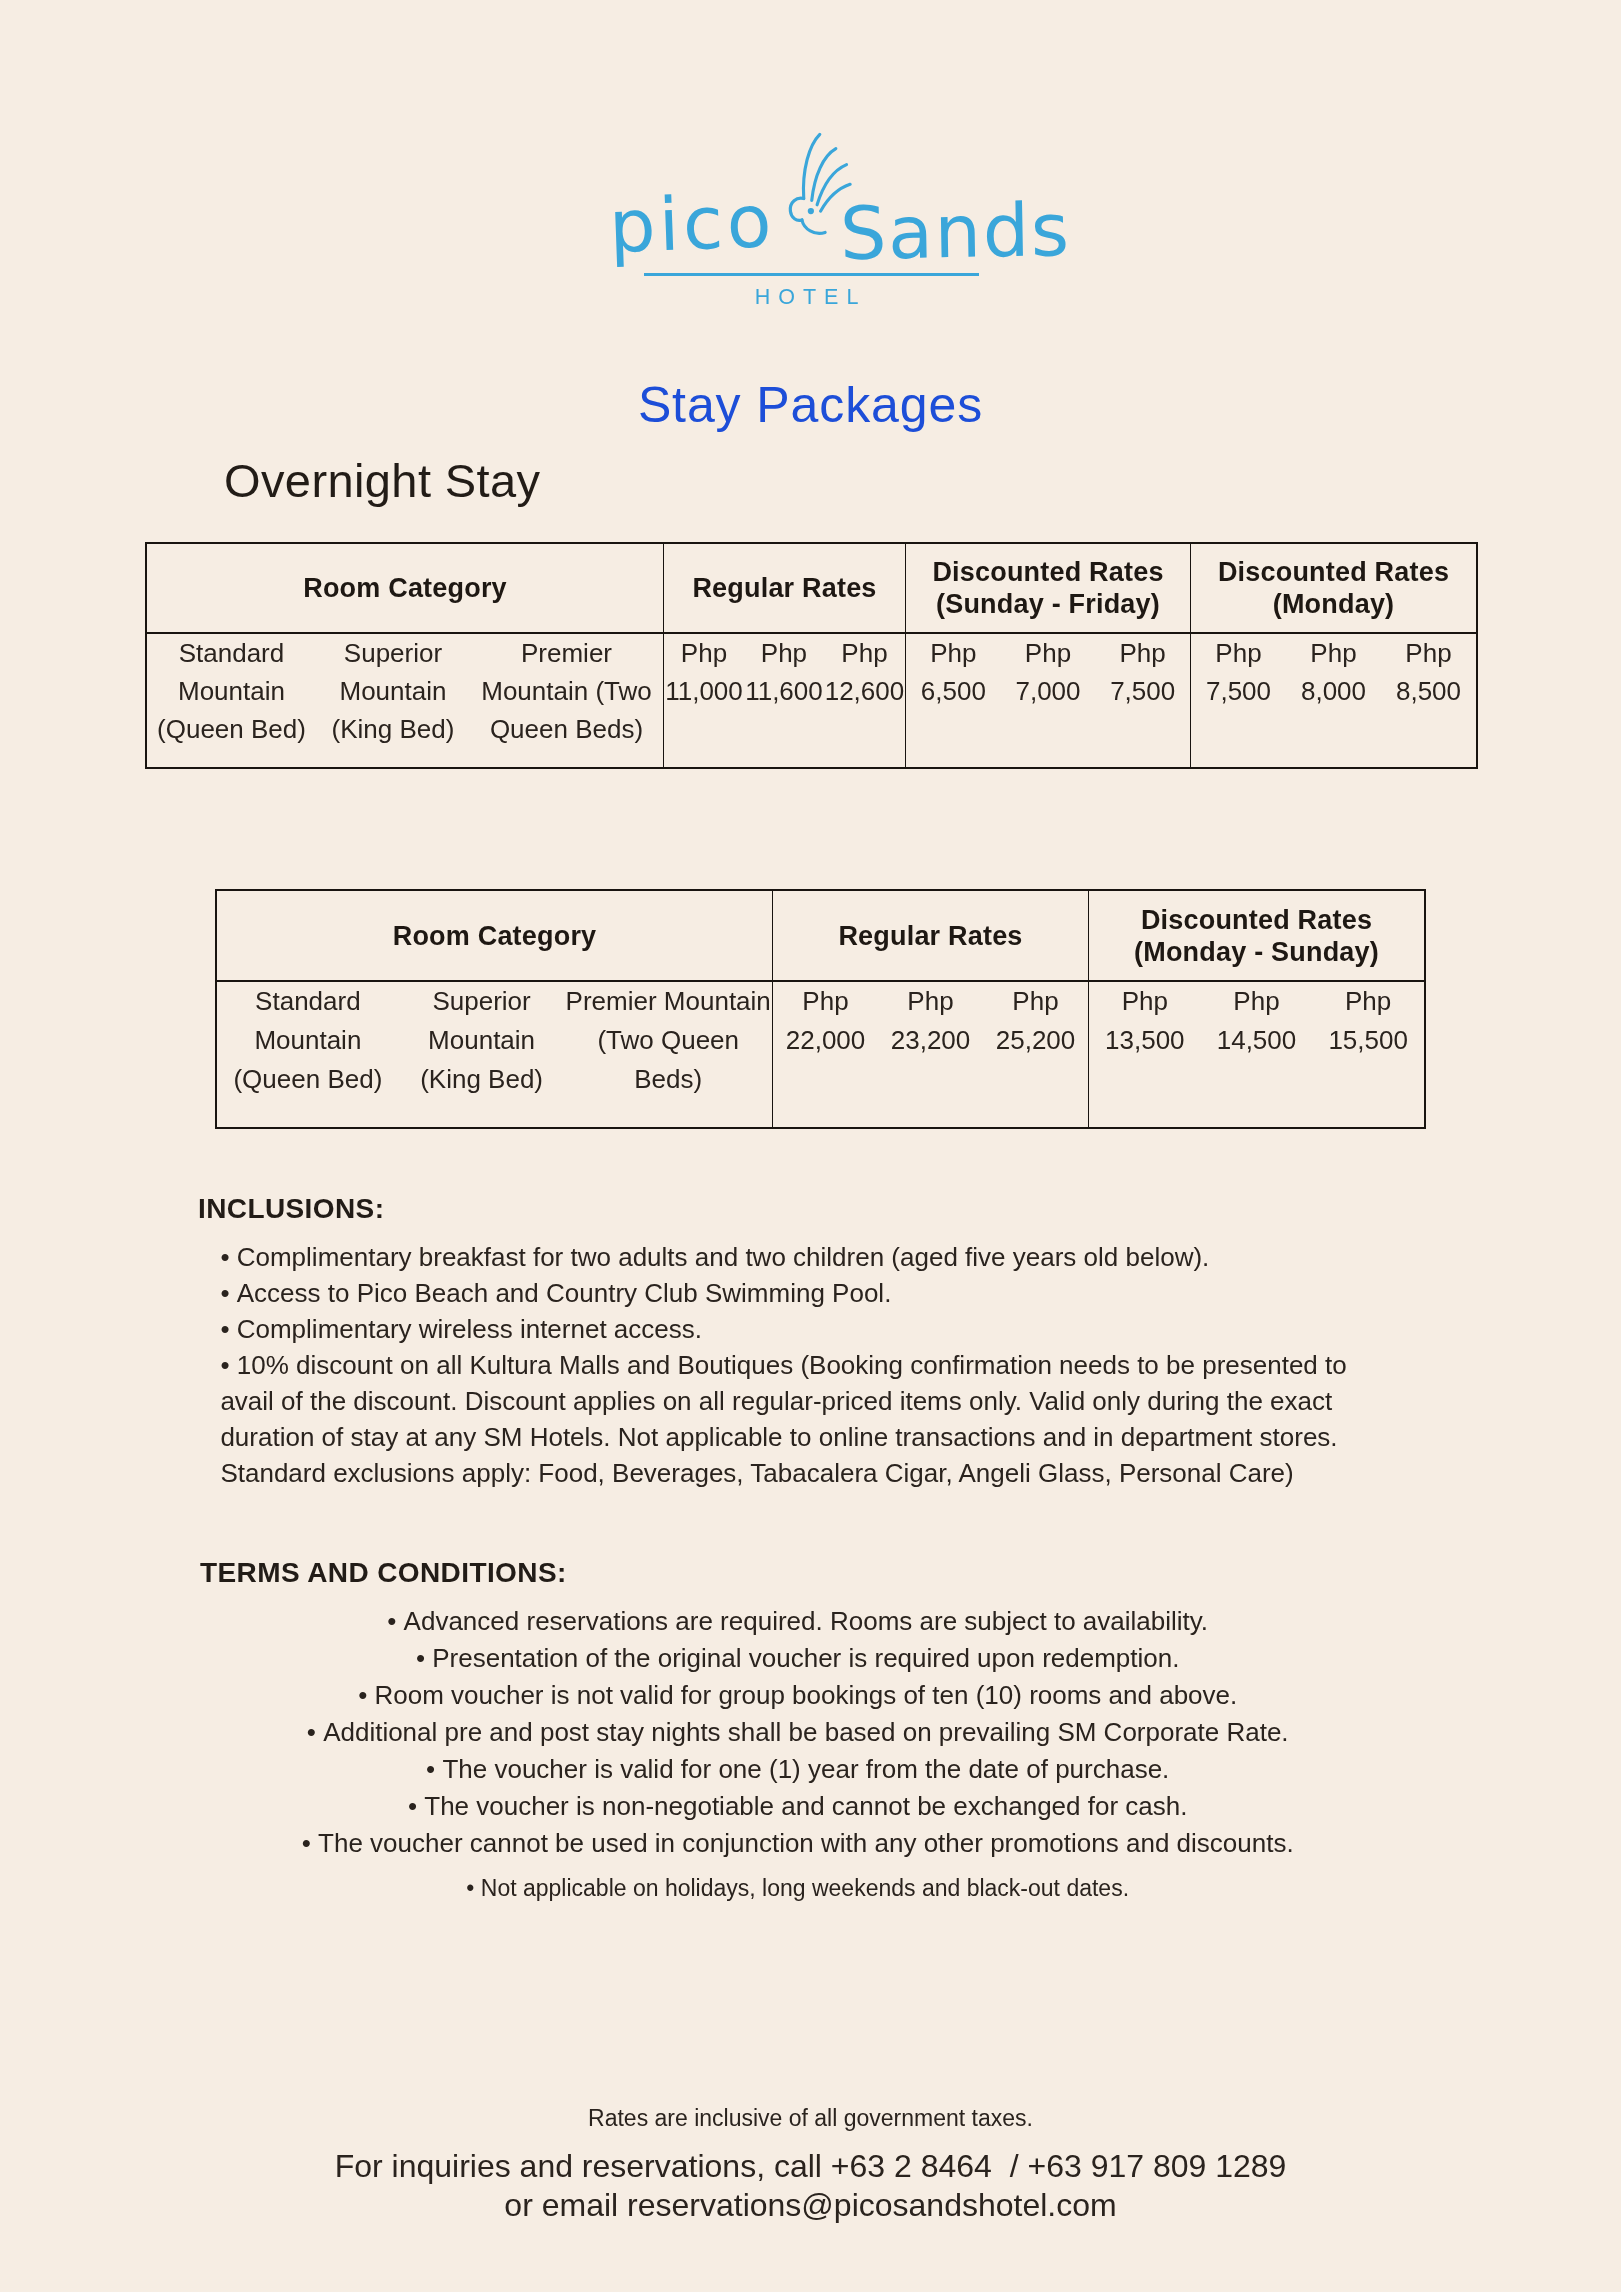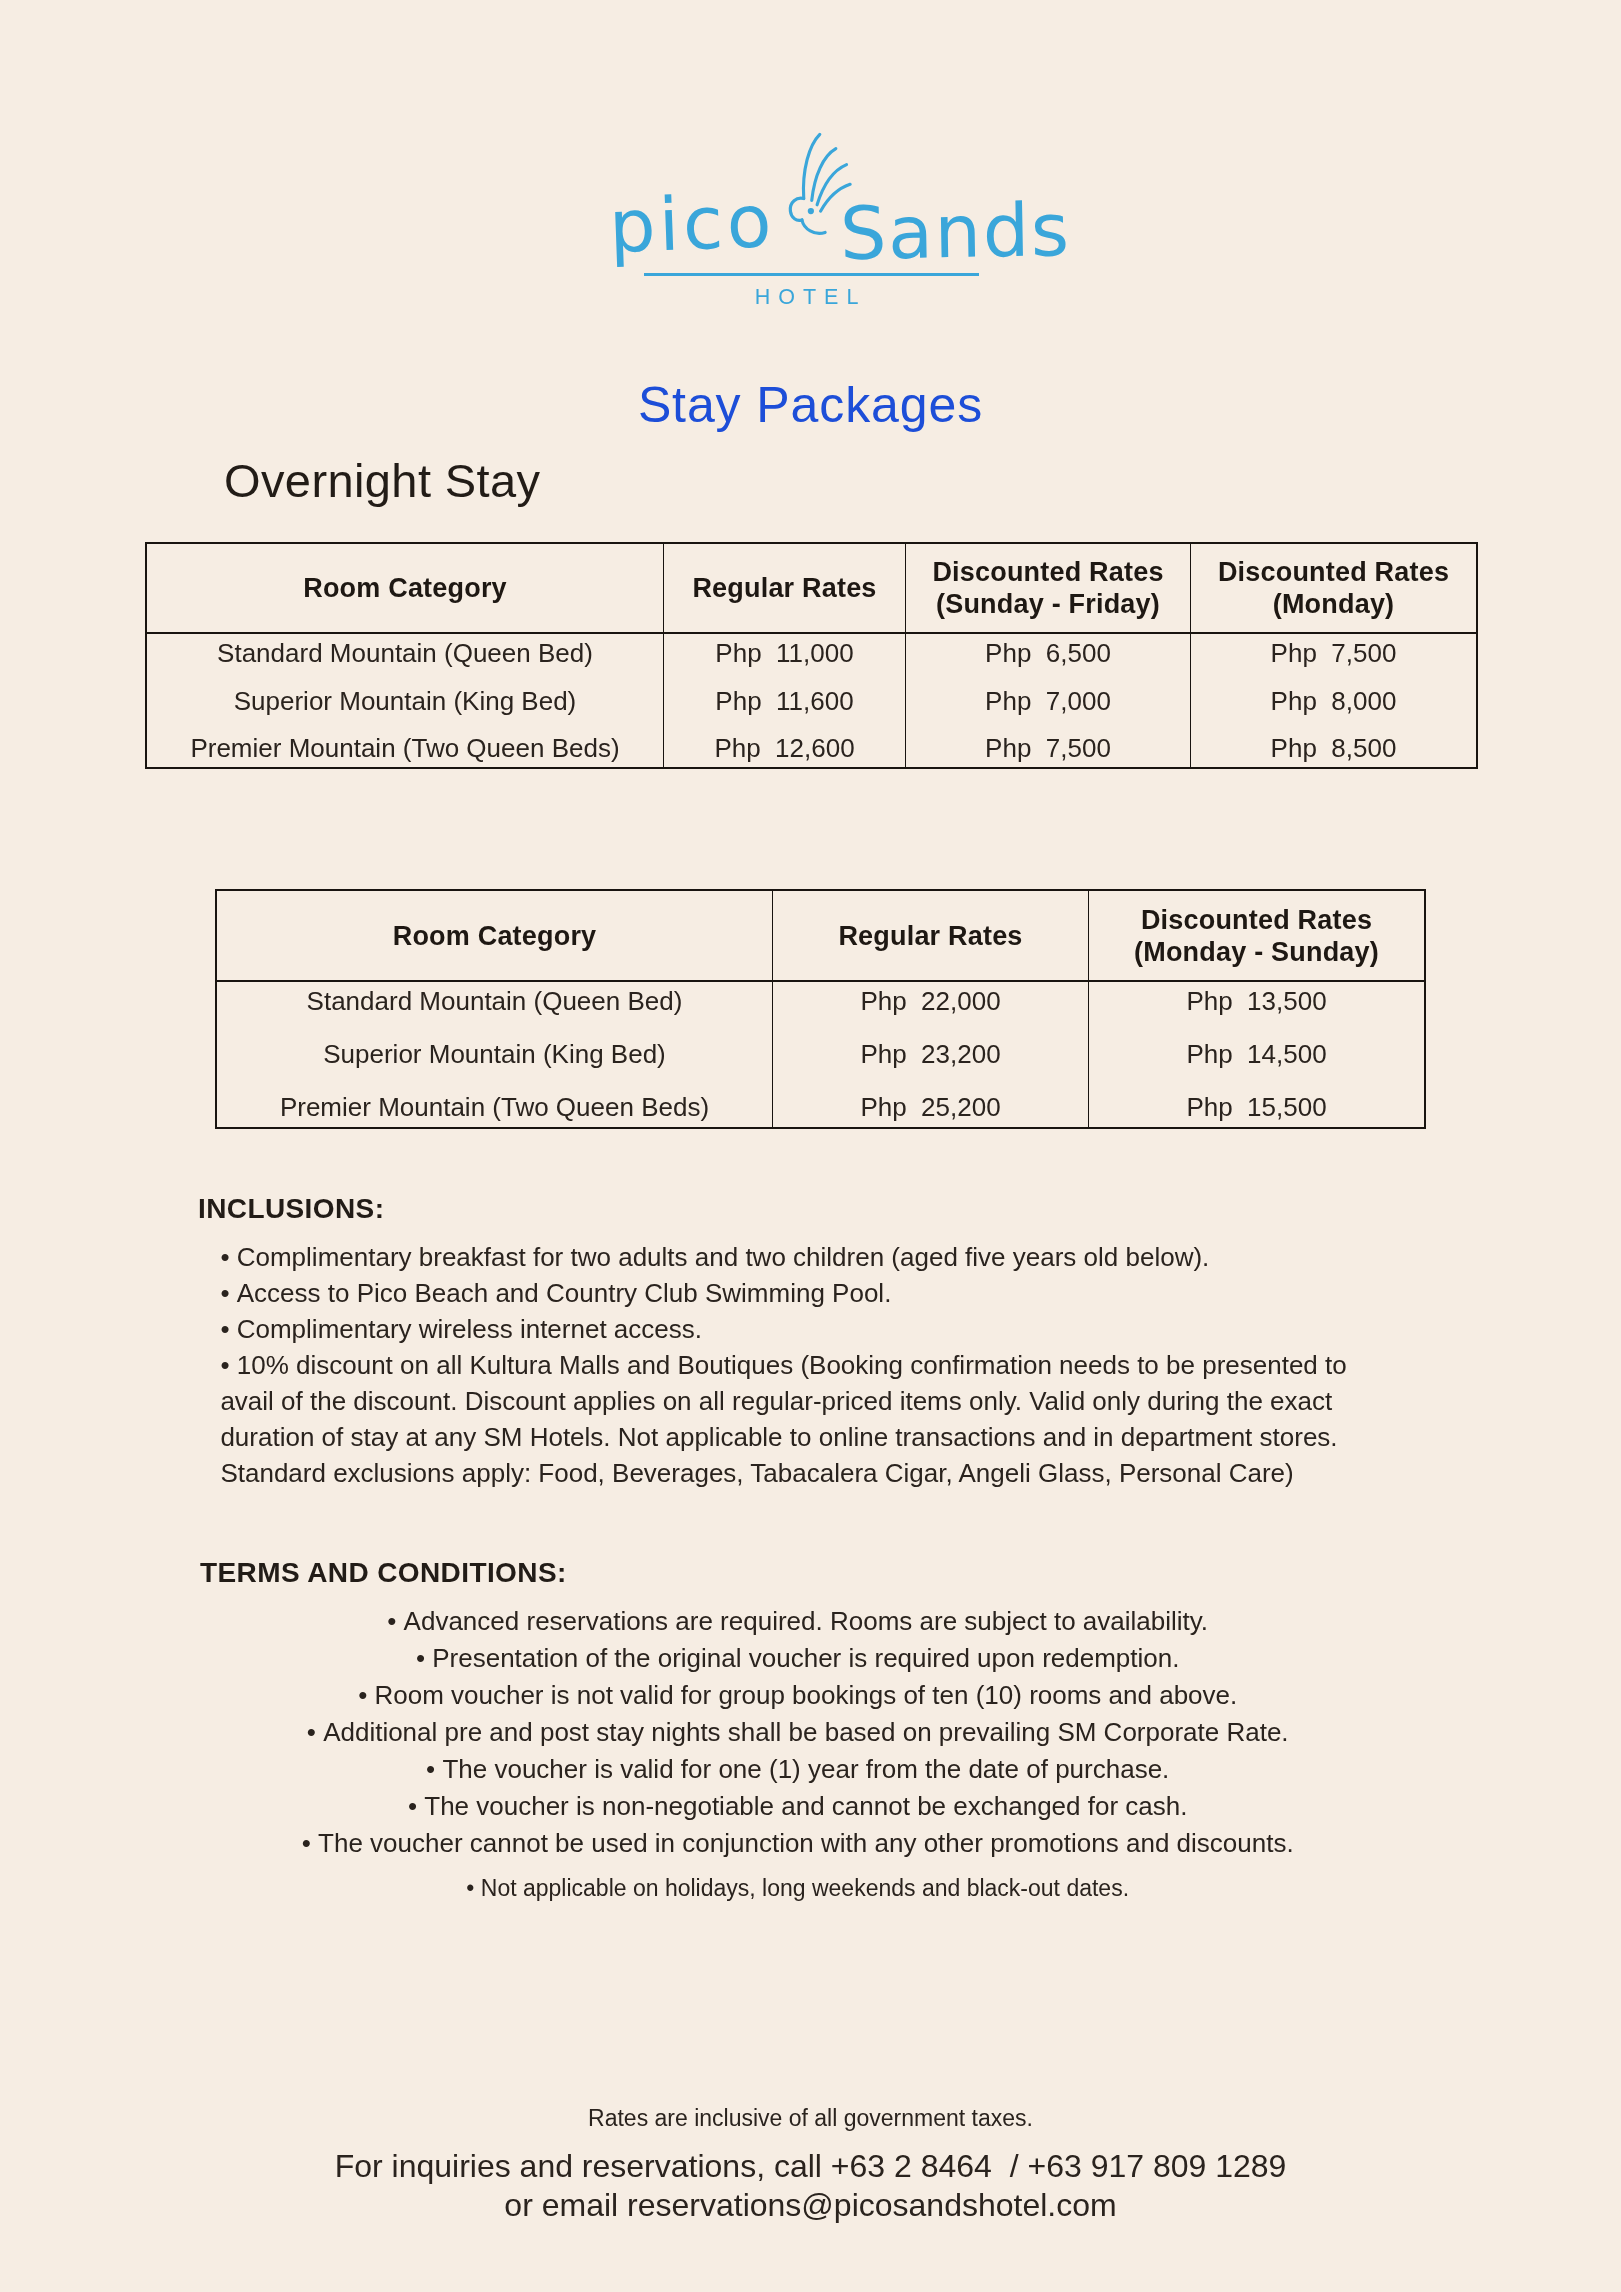--- a/index.html
+++ b/index.html
@@ -28,21 +28,21 @@
   .overnight-heading{left:224px;top:453px;}
   .twonight-heading{left:218px;top:806px;}
 
   
   .rate-table{position:absolute;display:grid;border:2.7px solid #191410;}
   .table1{left:145px;top:542px;width:1329px;grid-template-columns:516px 242px 285px 1fr;grid-template-rows:90px 133px;}
   .table2{left:215px;top:889px;width:1207px;grid-template-columns:555px 316px 1fr;grid-template-rows:91px 145px;}
   .th{display:flex;flex-direction:column;align-items:center;justify-content:center;
       font-weight:700;font-size:27px;line-height:32px;letter-spacing:0.2px;
       border-bottom:2.7px solid #191410;color:#1E1813;text-align:center;}
-  .td{display:flex;flex-direction:column;justify-content:space-between;}
+  .td{display:flex;flex-direction:row;justify-content:flex-end;}
   .bl{border-left:1.8px solid #191410;}
   .cell-line{text-align:center;font-size:26px;line-height:38px;white-space:pre-wrap;}
   .table2 .cell-line{line-height:39px;}
 
   
   .list-sec{position:absolute;width:1173px;}
   .inclusions{left:198px;top:1177px;margin-top:16px;}
   .terms{left:200px;top:1557px;}
   .list-heading{font-size:28px;font-weight:700;letter-spacing:0.4px;margin:0 0 14.3px 0;color:#221C17;}
   .bullet{margin:0 0 0 22.4px;font-size:26px;line-height:36px;}

